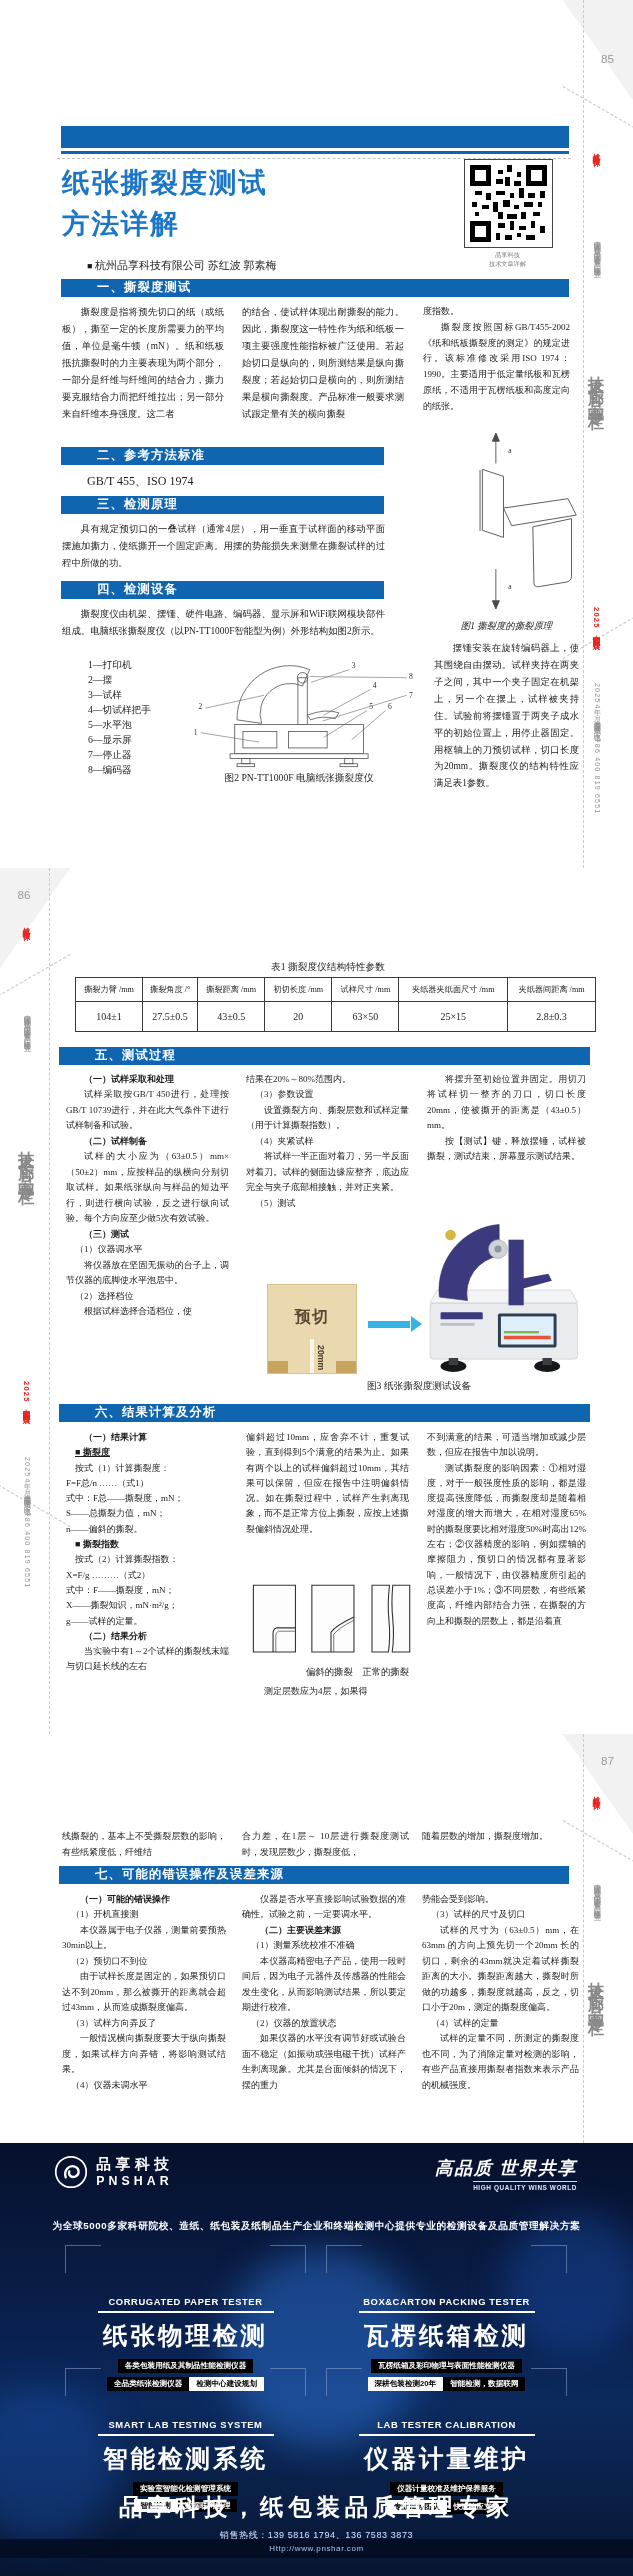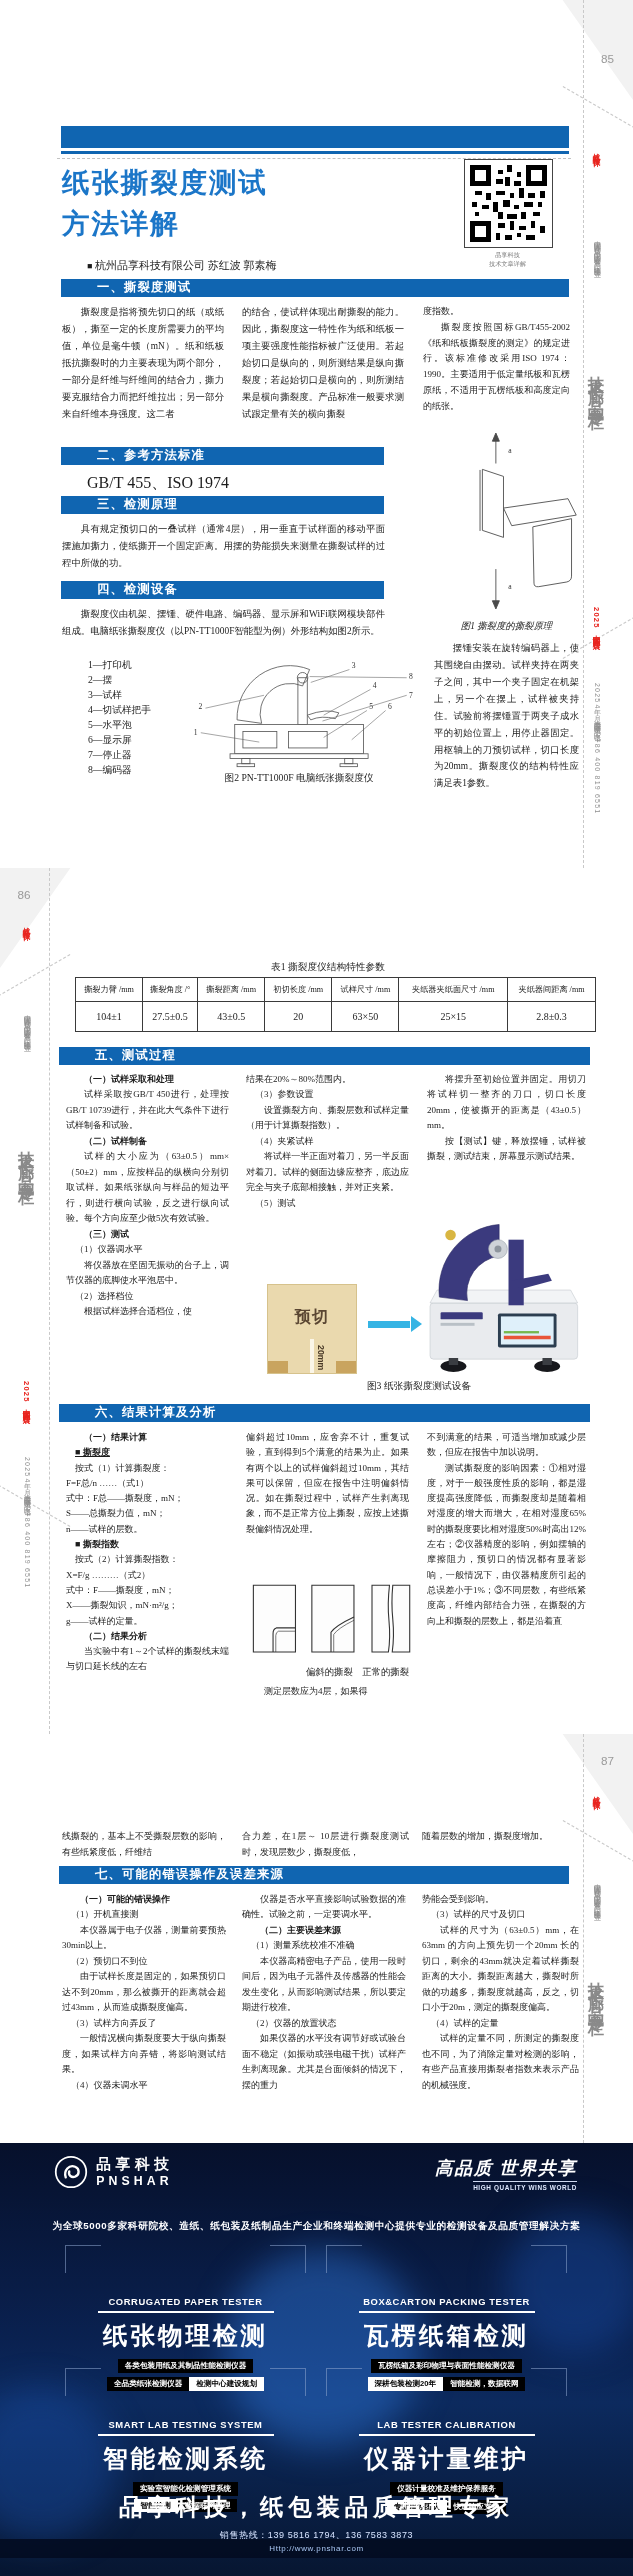--- a/index.html
+++ b/index.html
@@ -150,21 +150,21 @@
     </div>
   <div class="abs body" style="left:242px;top:304px;width:162px;">
       <p>的结合，使试样体现出耐撕裂的能力。因此，撕裂度这一特性作为纸和纸板一项主要强度性能指标被广泛使用。若起始切口是纵向的，则所测结果是纵向撕裂度；若起始切口是横向的，则所测结果是横向撕裂度。产品标准一般要求测试跟定量有关的横向撕裂</p>
     </div>
   <div class="abs body" style="left:423px;top:304px;width:147px;font-size:9px;line-height:1.75;">
     <p>度指数。</p>
     <p class="ind">撕裂度按照国标GB/T455-2002《纸和纸板撕裂度的测定》的规定进行。该标准修改采用ISO 1974：1990。主要适用于低定量纸板和瓦楞原纸，不适用于瓦楞纸板和高度定向的纸张。</p>
   </div>
 
   <div class="secbar" style="left:61px;top:447px;width:323px;">二、参考方法标准</div>
-  <div class="abs" style="left:87px;top:473px;font-size:16px;">GB/T 455、ISO 1974</div>
+  <div class="abs" style="left:87px;top:473px;font-size:12px;">GB/T 455、ISO 1974</div>
 
   <div class="secbar" style="left:61px;top:496px;width:323px;">三、检测原理</div>
   <div class="abs body" style="left:62px;top:521px;width:323px;">
       <p class="ind">具有规定预切口的一叠试样（通常4层），用一垂直于试样面的移动平面摆施加撕力，使纸撕开一个固定距离。用摆的势能损失来测量在撕裂试样的过程中所做的功。</p>
     </div>
 
   <div class="secbar" style="left:61px;top:581px;width:323px;">四、检测设备</div>
   <div class="abs body" style="left:62px;top:606px;width:323px;">
       <p class="ind">撕裂度仪由机架、摆锤、硬件电路、编码器、显示屏和WiFi联网模块部件组成。电脑纸张撕裂度仪（以PN-TT1000F智能型为例）外形结构如图2所示。</p>
     </div>
@@ -333,21 +333,21 @@
   <div class="abs cap" style="left:293px;top:512px;width:252px;">图3 纸张撕裂度测试设备</div>
 
   <div class="secbar" style="left:59px;top:536px;width:531px;">六、结果计算及分析</div>
   <div class="abs body" style="left:66px;top:562px;width:163px;font-size:9px;line-height:1.7;">
     <p class="sub" style="text-indent:2em;">（一）结果计算</p>
     <p class="sub" style="text-indent:1em;text-decoration:underline;">■ 撕裂度</p>
     <p style="text-indent:1em;">按式（1）计算撕裂度：</p>
     <p>F=F总/n ……（式1）</p>
     <p>式中：F总——撕裂度，mN；</p>
     <p>S——总撕裂力值，mN；</p>
-    <p>n——试样的层数。</p>
+    <p>n——偏斜的撕裂。</p>
     <p class="sub" style="text-indent:1em;">■ 撕裂指数</p>
     <p style="text-indent:1em;">按式（2）计算撕裂指数：</p>
     <p>X=F/g ………（式2）</p>
     <p>式中：F——撕裂度，mN；</p>
     <p>X——撕裂知识，mN·m²/g；</p>
     <p>g——试样的定量。</p>
     <p class="sub" style="text-indent:2em;">（二）结果分析</p>
     <p class="ind">当实验中有1～2个试样的撕裂线末端与切口延长线的左右</p>
   </div>
   <div class="abs body" style="left:246px;top:562px;width:163px;font-size:9px;line-height:1.7;">

